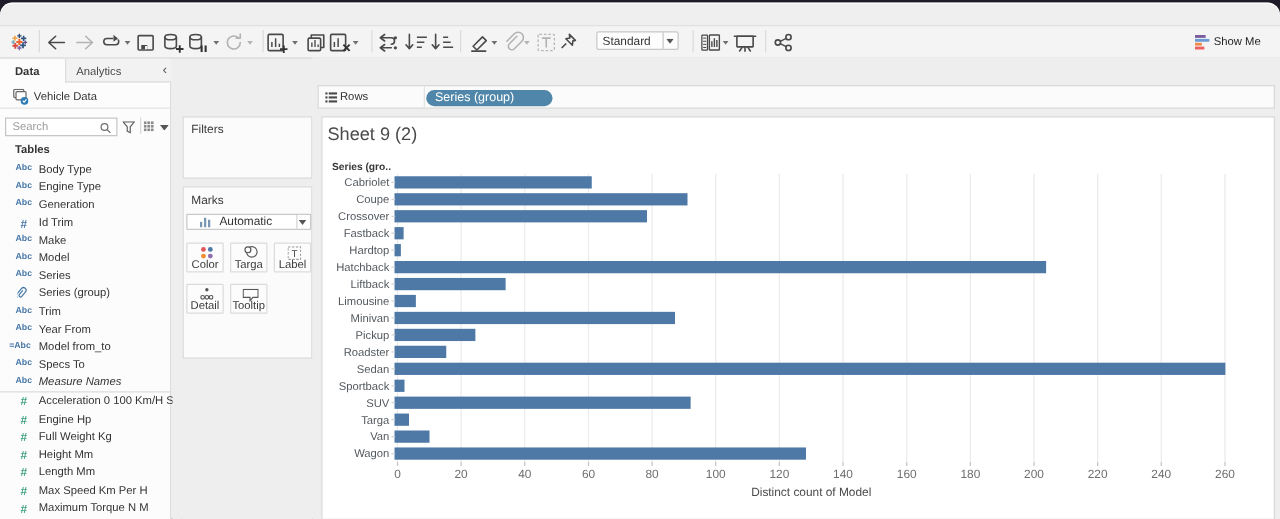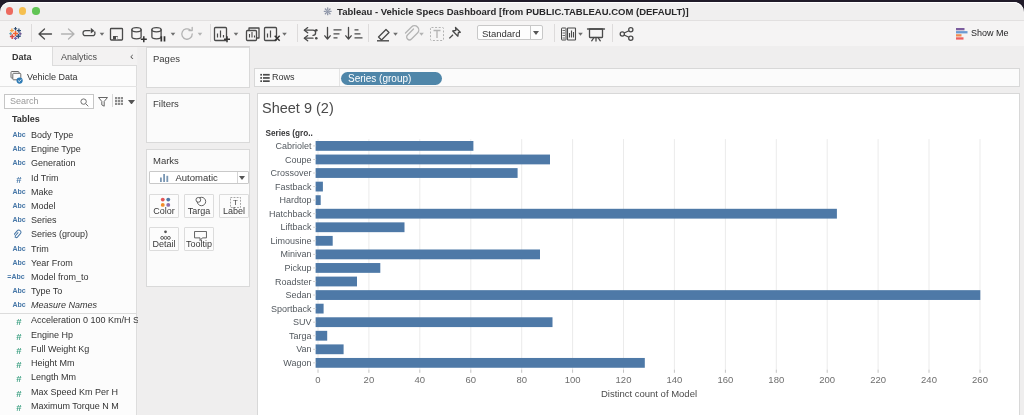--- a/index.html
+++ b/index.html
@@ -33,26 +33,20 @@
   .shelficon { position:absolute; left:4.5px; top:3.5px; }
   .shelftxt { position:absolute; left:17px; top:3px; font-size:9px; color:#333; }
   .shelfsep { position:absolute; left:84px; top:0; width:1px; height:100%; background:#e4e4e4; }
   .pill { position:absolute; left:86px; height:13.5px; width:101px; border-radius:7px; color:#fff; font-size:10px; text-align:left; padding-left:7px; line-height:13.5px; box-sizing:border-box; }
   #sheetcard { position:absolute; left:7px; top:46.5px; width:763px; height:323px; background:#ffffff; border:1px solid #d8d8d8; }
   #sheettitle { position:absolute; left:4px; top:6px; font-size:14.5px; color:#4a4a4a; }
 </style>
 </head>
 <body>
 <div id="win">
-  <div id="titlebar">
-    <div class="tl" style="left:5.5px; background:#ed6a5f;"></div>
-    <div class="tl" style="left:18.7px; background:#f5bf4f;"></div>
-    <div class="tl" style="left:32px; background:#61c454;"></div>
-    <div id="ttext"><span style="color:#8b93a6; font-size:10px;">❊</span>&nbsp; Tableau - Vehicle Specs Dashboard [from PUBLIC.TABLEAU.COM (DEFAULT)]</div>
-  </div>
   <div id="toolbar">
     <svg id="tbicons" width="1024" height="26" viewBox="0 0 1024 26" style="position:absolute;left:0;top:-0.5px;">
       <g stroke="#f0652e" stroke-width="1.6">
           <path d="M13.0 12.5 H18.0 M15.5 10.0 V15.0"></path>
         </g>
       <g stroke="#2e4b6e" stroke-width="1.1">
           <path d="M13.8 7.7 H17.2 M15.5 6.0 V9.4"></path>
         </g>
       <g stroke="#f2a143" stroke-width="1.3">
           <path d="M9.9 9.6 H13.9 M11.9 7.6 V11.6"></path>
@@ -242,21 +236,21 @@
       <div class="frow" style="top:209.2px;">
           <span class="ficon">Abc</span>
           <span class="ftext" style="">Year From</span>
         </div>
       <div class="frow" style="top:223.4px;">
           <span class="ficon" style="left:5px;width:22px;">=Abc</span>
           <span class="ftext" style="">Model from_to</span>
         </div>
       <div class="frow" style="top:237.6px;">
           <span class="ficon">Abc</span>
-          <span class="ftext" style="">Type To</span>
+          <span class="ftext" style="">Specs To</span>
         </div>
       <div class="frow" style="top:251.8px;">
           <span class="ficon">Abc</span>
           <span class="ftext" style="font-style:italic;">Measure Names</span>
         </div>
       <div class="frow" style="top:266.7px;">
           <span class="ficon" style="font-size:9.5px;color:#3fa184;">#</span>
           <span class="ftext" style="">Acceleration 0 100 Km/H S</span>
         </div>
       <div class="frow" style="top:281.0px;">
@@ -282,23 +276,20 @@
       <div class="frow" style="top:352.5px;">
           <span class="ficon" style="font-size:9.5px;color:#3fa184;">#</span>
           <span class="ftext" style="">Maximum Torque N M</span>
         </div>
       <div style="position:absolute;left:0;top:265.8px;width:137px;height:1px;background:#dcdcdc;"></div>
     </div>
   </div>
   <div id="gutter"></div>
 
   <div id="cards">
-    <div class="card" style="top:0; height:40.5px;">
-        <div class="cardlabel">Pages</div>
-      </div>
     <div class="card" style="top:45.5px; height:50.5px;">
         <div class="cardlabel">Filters</div>
       </div>
     <div class="card" style="top:102px; height:138px;">
       <div class="cardlabel">Marks</div>
       <div style="position:absolute;left:2px;top:20.5px;width:100.5px;height:13px;border:1px solid #c9c9c9;background:#fff;border-radius:1px;">
         <svg width="9" height="8" style="position:absolute;left:10px;top:2px;" viewBox="0 0 9 8">
             <g fill="#7a97b3">
               <rect x="0" y="3.5" width="1.8" height="4.5"></rect>
               <rect x="3.2" y="0" width="1.8" height="8"></rect>

